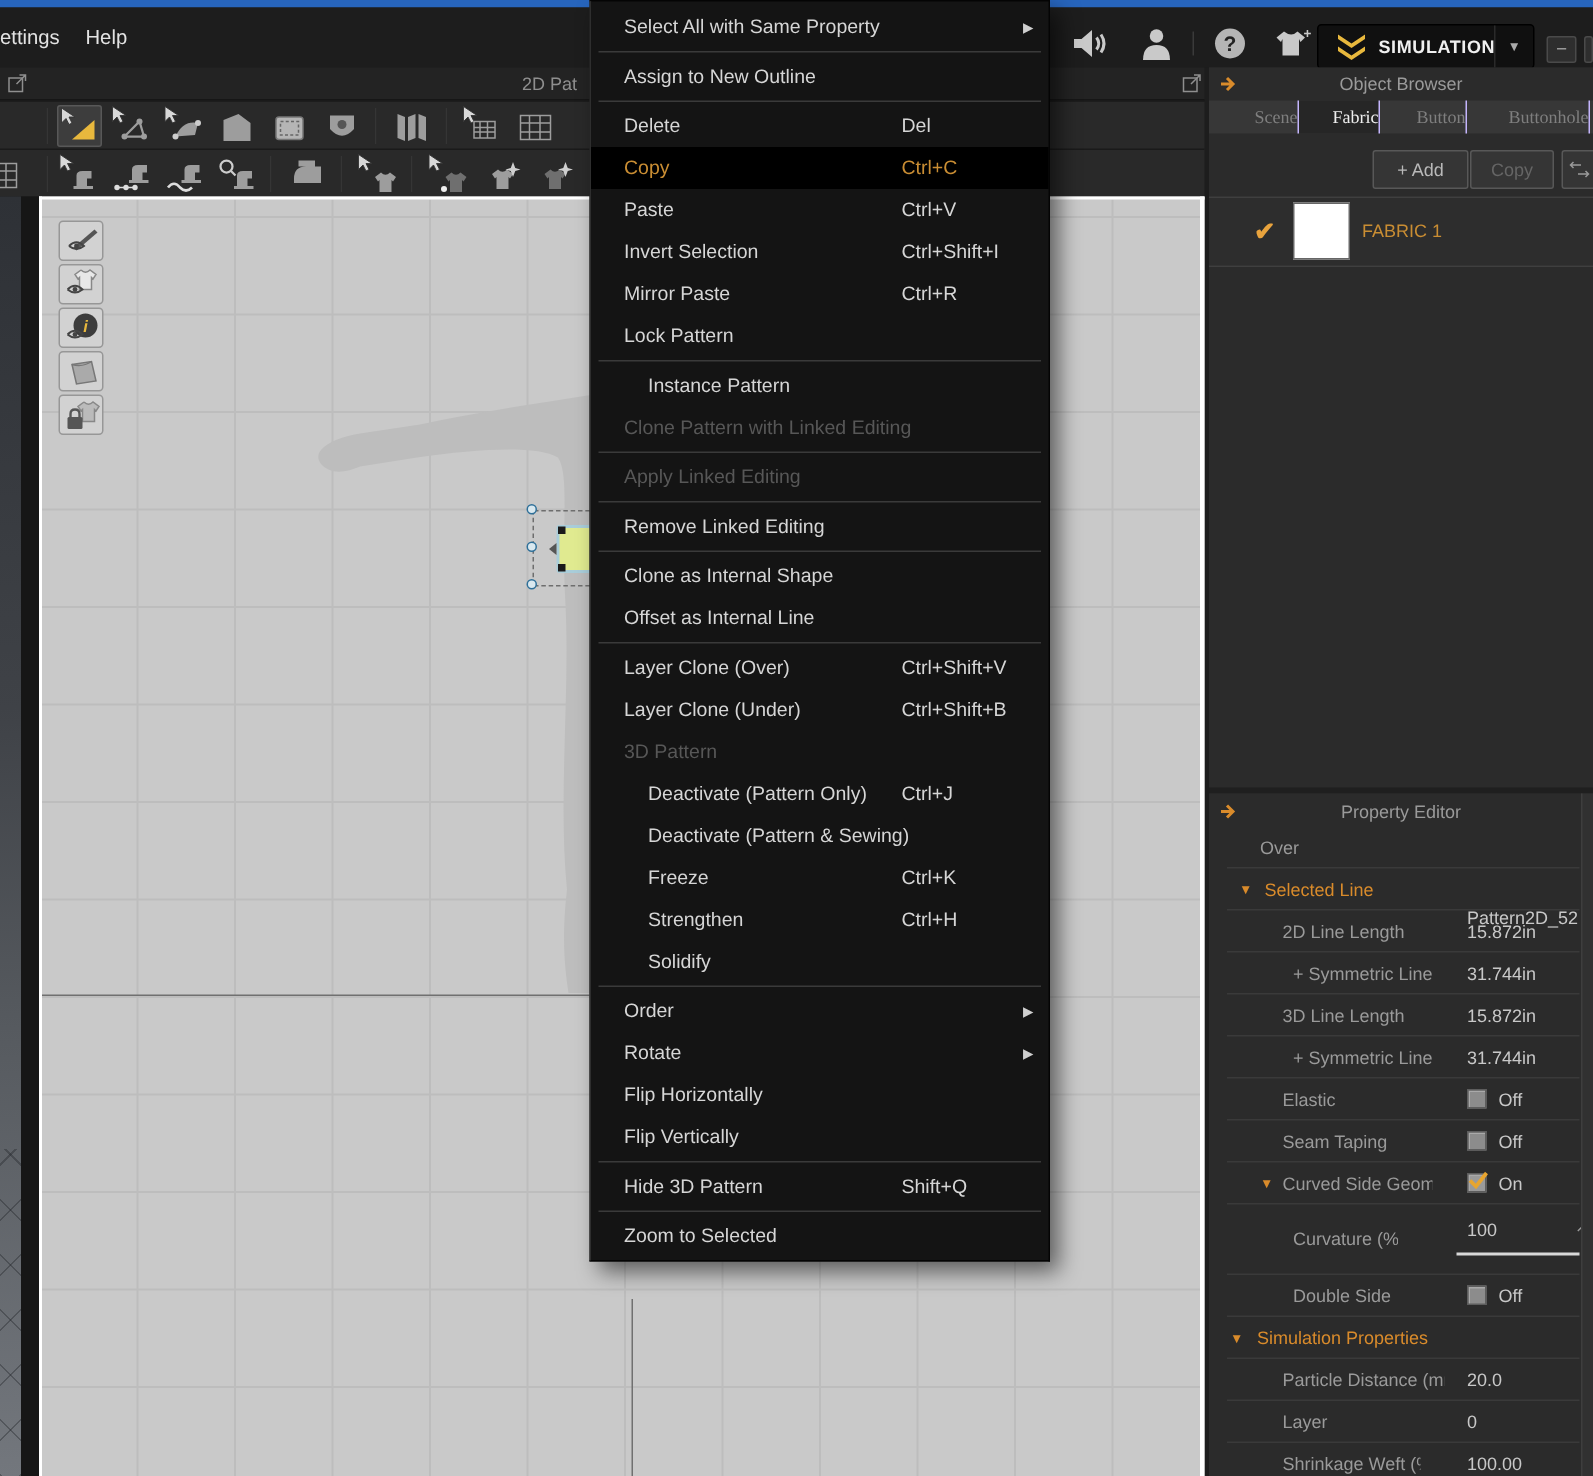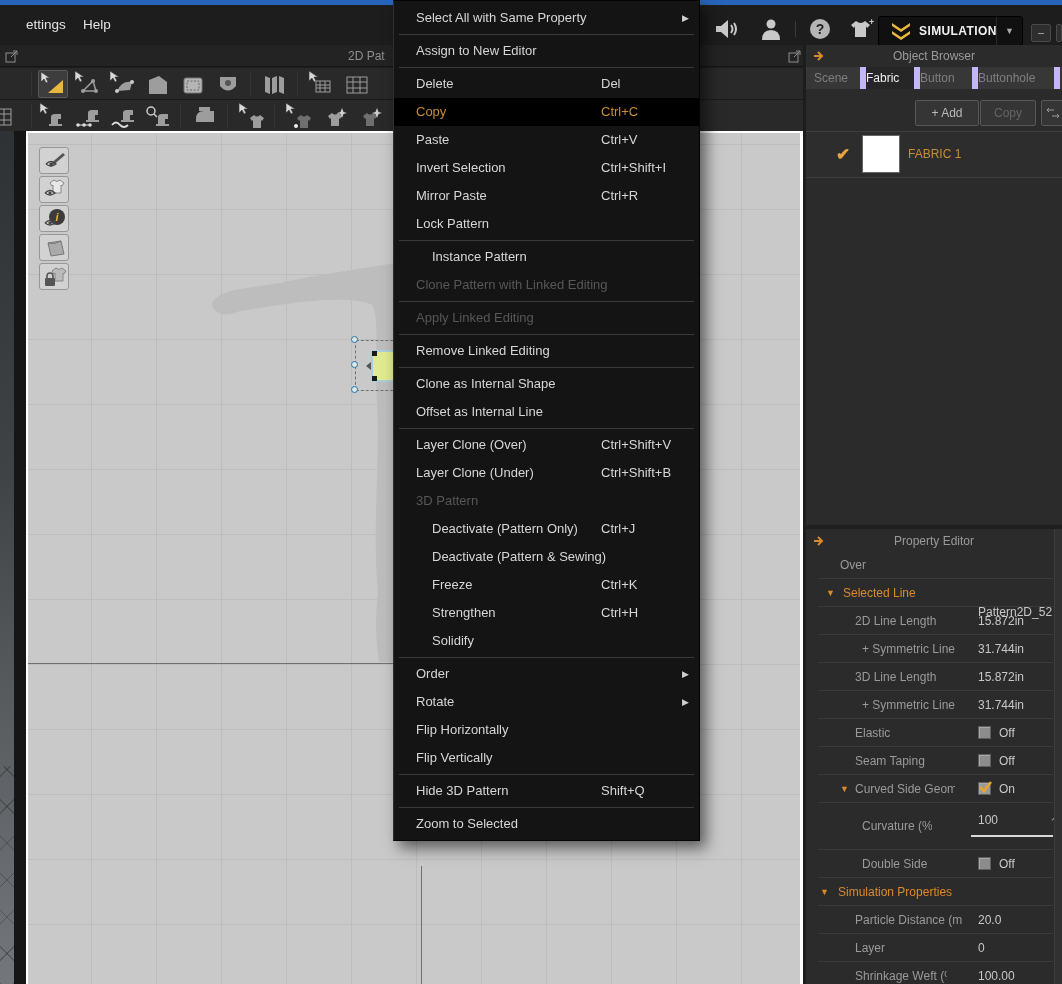--- a/index.html
+++ b/index.html
@@ -2,21 +2,21 @@
 <html><head>
 <meta charset="utf-8">
 <style>
   * { margin:0; padding:0; box-sizing:border-box; }
   html,body { width:1062px; height:984px; overflow:hidden; background:#1d1d1d; }
   body { font-family:"Liberation Sans", sans-serif; }
   .app { position:relative; width:1062px; height:984px; overflow:hidden; background:#1d1d1d; }
 
   .title-accent { position:absolute; left:0; top:0; width:1062px; height:5px; background:#2765bd; }
   .menubar { position:absolute; left:0; top:5px; width:1062px; height:40px; background:#1d1d1d; }
-  .menubar .mitem { position:absolute; top:0; height:40px; line-height:40px; color:#e3e3e3; font-size:13.5px;padding-left:26px; }
+  .menubar .mitem { position:absolute; top:0; height:40px; line-height:40px; color:#e3e3e3; font-size:13.5px; }
   .tr-icon { position:absolute; top:13px; }
   .tr-divider { position:absolute; top:16px; width:1px; height:16px; background:#3a3a3a; }
   .sim-btn { position:absolute; left:878px; top:11px; width:145px; height:30px; background:#101010; border:1px solid #000; border-radius:3px; }
   .sim-label { position:absolute; left:40px; top:0; line-height:28px; color:#f0f0f0; font-size:12px; font-weight:bold; letter-spacing:.4px; }
   .sim-caret { position:absolute; right:0; top:0; width:26px; height:28px; border-left:1px solid #2a2a2a; color:#aaa; text-align:center; line-height:28px; font-size:9px; }
   .win-min { position:absolute; left:1031px; top:19px; width:20px; height:18px; background:#2e2e2e; border:1px solid #4a4a4a; border-radius:2px; color:#bbb; text-align:center; line-height:15px; font-size:11px; }
   .win-partial { position:absolute; left:1056px; top:19px; width:6px; height:18px; background:#2e2e2e; border:1px solid #4a4a4a; border-radius:2px; }
 
   .bar2d { position:absolute; left:0; top:45px; width:803px; height:22px; background:#232323; border-bottom:1px solid #161616; }
   .bar2d .popout { position:absolute; top:4px; width:13px; height:13px; }
@@ -54,21 +54,21 @@
 
   .piece { position:absolute; left:343px; top:217px; width:29px; height:32px; background:#e0ea90; border:2.5px solid #a9cdd9; border-radius:2px; }
   .piece .pt { position:absolute; width:5px; height:5px; background:#1a1a1a; }
   .piece .notch { position:absolute; left:-7px; top:10px; width:0; height:0; border-top:4px solid transparent; border-bottom:4px solid transparent; border-right:5px solid #555; }
 
   .rpanel { position:absolute; left:806px; top:45px; width:256px; height:939px; background:#2b2b2b; }
   .phdr { position:absolute; left:0; width:256px; height:22px; background:#2b2b2b; }
   .phdr .ptitle { display:block; text-align:center; line-height:22px; color:#9a9a9a; font-size:12px; }
   .phdr svg { position:absolute; left:7px; top:5px; }
   .tabs { position:absolute; left:0; top:22px; width:256px; height:22px; background:#373737; display:flex; padding-left:8px; }
-  .tab { height:22px; line-height:22px; text-align:left; color:#7f7f7f; font-size:12px; border-right:6px solid #c4b5fd; }
+  .tab { height:22px; line-height:22px; text-align:right; color:#7f7f7f; font-size:12px; border-right:1px solid #c4b5fd;font-family:Liberation Serif, serif; }
   .tab.active { background:#262626; color:#efefef; }
   .ob-btn { position:absolute; top:55px; height:26px; background:#353535; border:1px solid #585858; border-radius:2px; color:#b9b9b9; font-size:12px; text-align:center; line-height:24px; }
   .ob-btn.disabled { color:#656565; }
   .obsep { position:absolute; left:0; width:256px; height:1px; background:#3f3f3f; }
   .fab-row { position:absolute; left:0; top:87px; width:256px; height:45px; background:#2d2d2d; }
   .fab-check { position:absolute; left:30px; top:12px; color:#e8a33d; font-size:17px; font-weight:bold; }
   .fab-swatch { position:absolute; left:56px; top:3px; width:38px; height:38px; background:#fff; border:1px solid #666; }
   .fab-name { position:absolute; left:102px; top:0; line-height:45px; color:#c98d33; font-size:12px; }
 
   .pe-split { position:absolute; left:0; top:480px; width:256px; height:4px; background:#1f1f1f; }
@@ -528,21 +528,21 @@
     </div>
   </div>
 
   <div class="ctxmenu" id="ctxMenu">
       <div class="mi">
         <span class="lab">Select All with Same Property</span>
         <span class="arr">▶</span>
       </div>
       <div class="msep"></div>
       <div class="mi">
-        <span class="lab">Assign to New Editor</span>
+        <span class="lab">Assign to New Outline</span>
       </div>
       <div class="msep"></div>
       <div class="mi">
         <span class="lab">Delete</span>
         <span class="sc">Del</span>
       </div>
       <div class="mi hl">
         <span class="lab">Copy</span>
         <span class="sc">Ctrl+C</span>
       </div>

